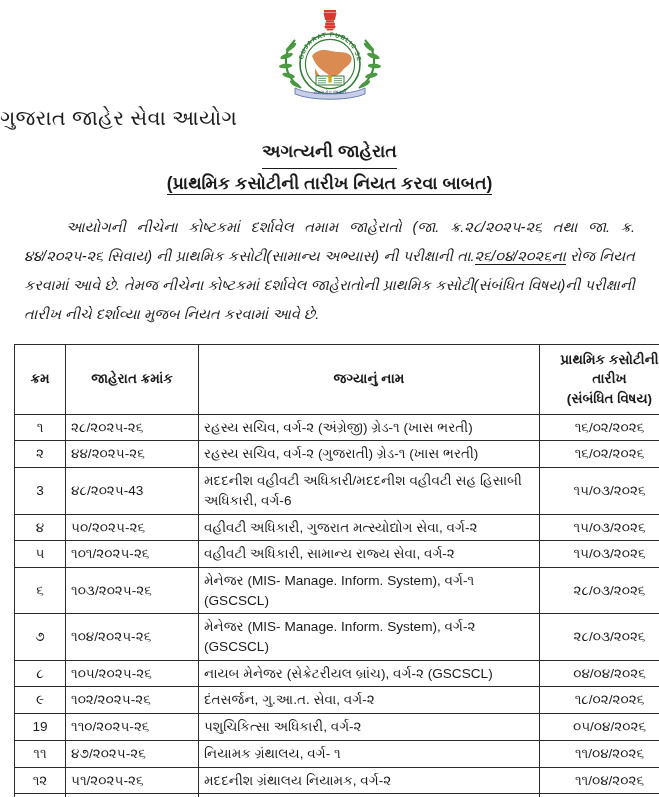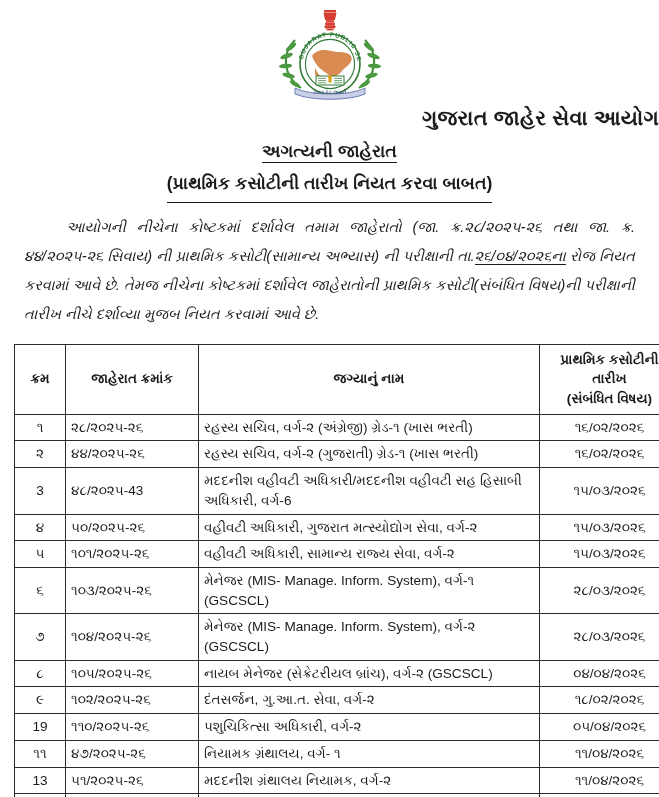--- a/index.html
+++ b/index.html
@@ -36,48 +36,48 @@
   }
   .logo {
     width: 118px;
     height: 96px;
     position: relative;
   }
   .logo svg { display: block; }
 
   
   .title-main {
-    text-align: right;
+    text-align: left;
     font-size: 21px;
-    font-weight: bold;
+    font-weight: normal;
     letter-spacing: 0.2px;
     margin: 2px 0 0 0;
     line-height: 1.35;
   }
   .title-sub {
     text-align: center;
     font-size: 17.5px;
     font-weight: bold;
     margin: 8px 0 0 0;
     line-height: 1.3;
   }
   .title-sub span {
     border-bottom: 1.6px solid #1b1b1b;
-    padding-bottom: 1px;
+    padding-bottom: 7px;
   }
   .title-third {
     text-align: center;
     font-size: 17.5px;
     font-weight: bold;
     margin: 9px 0 0 0;
     line-height: 1.3;
   }
   .title-third span {
     border-bottom: 1.6px solid #1b1b1b;
-    padding-bottom: 9px;
+    padding-bottom: 1px;
   }
 
   
   .body-para {
     margin: 18px 24px 0 24px;
     font-size: 14.6px;
     line-height: 2.0;
     text-align: justify;
     text-justify: inter-word;
     text-indent: 42px;
@@ -276,21 +276,21 @@
             <td class="c-post">પશુચિકિત્સા અધિકારી, વર્ગ-૨</td>
             <td class="c-date">૦૫/૦૪/૨૦૨૬</td>
           </tr>
           <tr>
             <td class="c-krm">૧૧</td>
             <td class="c-adv">૪૭/૨૦૨૫-૨૬</td>
             <td class="c-post">નિયામક ગ્રંથાલય, વર્ગ- ૧</td>
             <td class="c-date">૧૧/૦૪/૨૦૨૬</td>
           </tr>
           <tr>
-            <td class="c-krm">13</td>
+            <td class="c-krm">૧૨</td>
             <td class="c-adv">૫૧/૨૦૨૫-૨૬</td>
             <td class="c-post">મદદનીશ ગ્રંથાલય નિયામક, વર્ગ-૨</td>
             <td class="c-date">૧૧/૦૪/૨૦૨૬</td>
           </tr>
           <tr>
             <td class="c-krm">૧૩</td>
             <td class="c-adv">૯૯/૨૦૨૫-૨૬</td>
             <td class="c-post">મદદનીશ નિયામક (તાલીમ)/આચાર્ય, વર્ગ-૧</td>
             <td class="c-date">૧૦/૦૪/૨૦૨૬</td>
           </tr>

